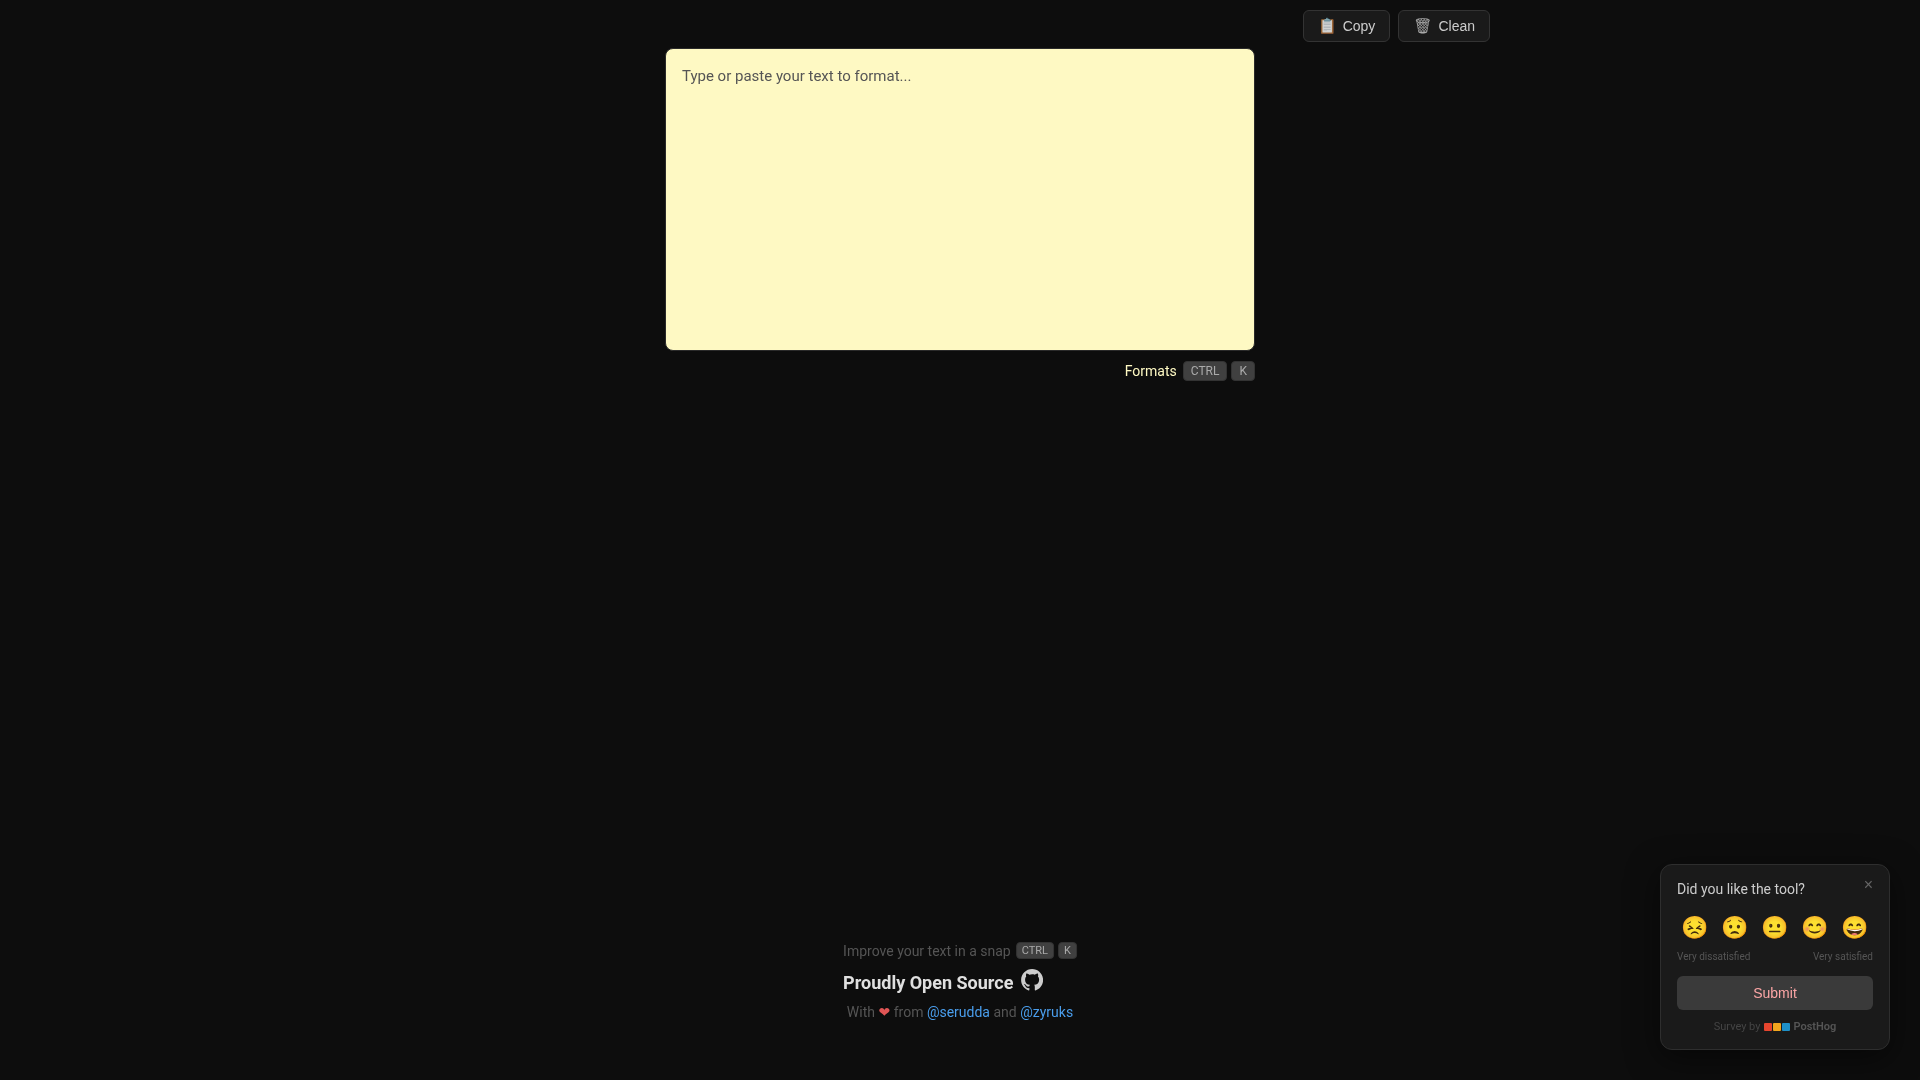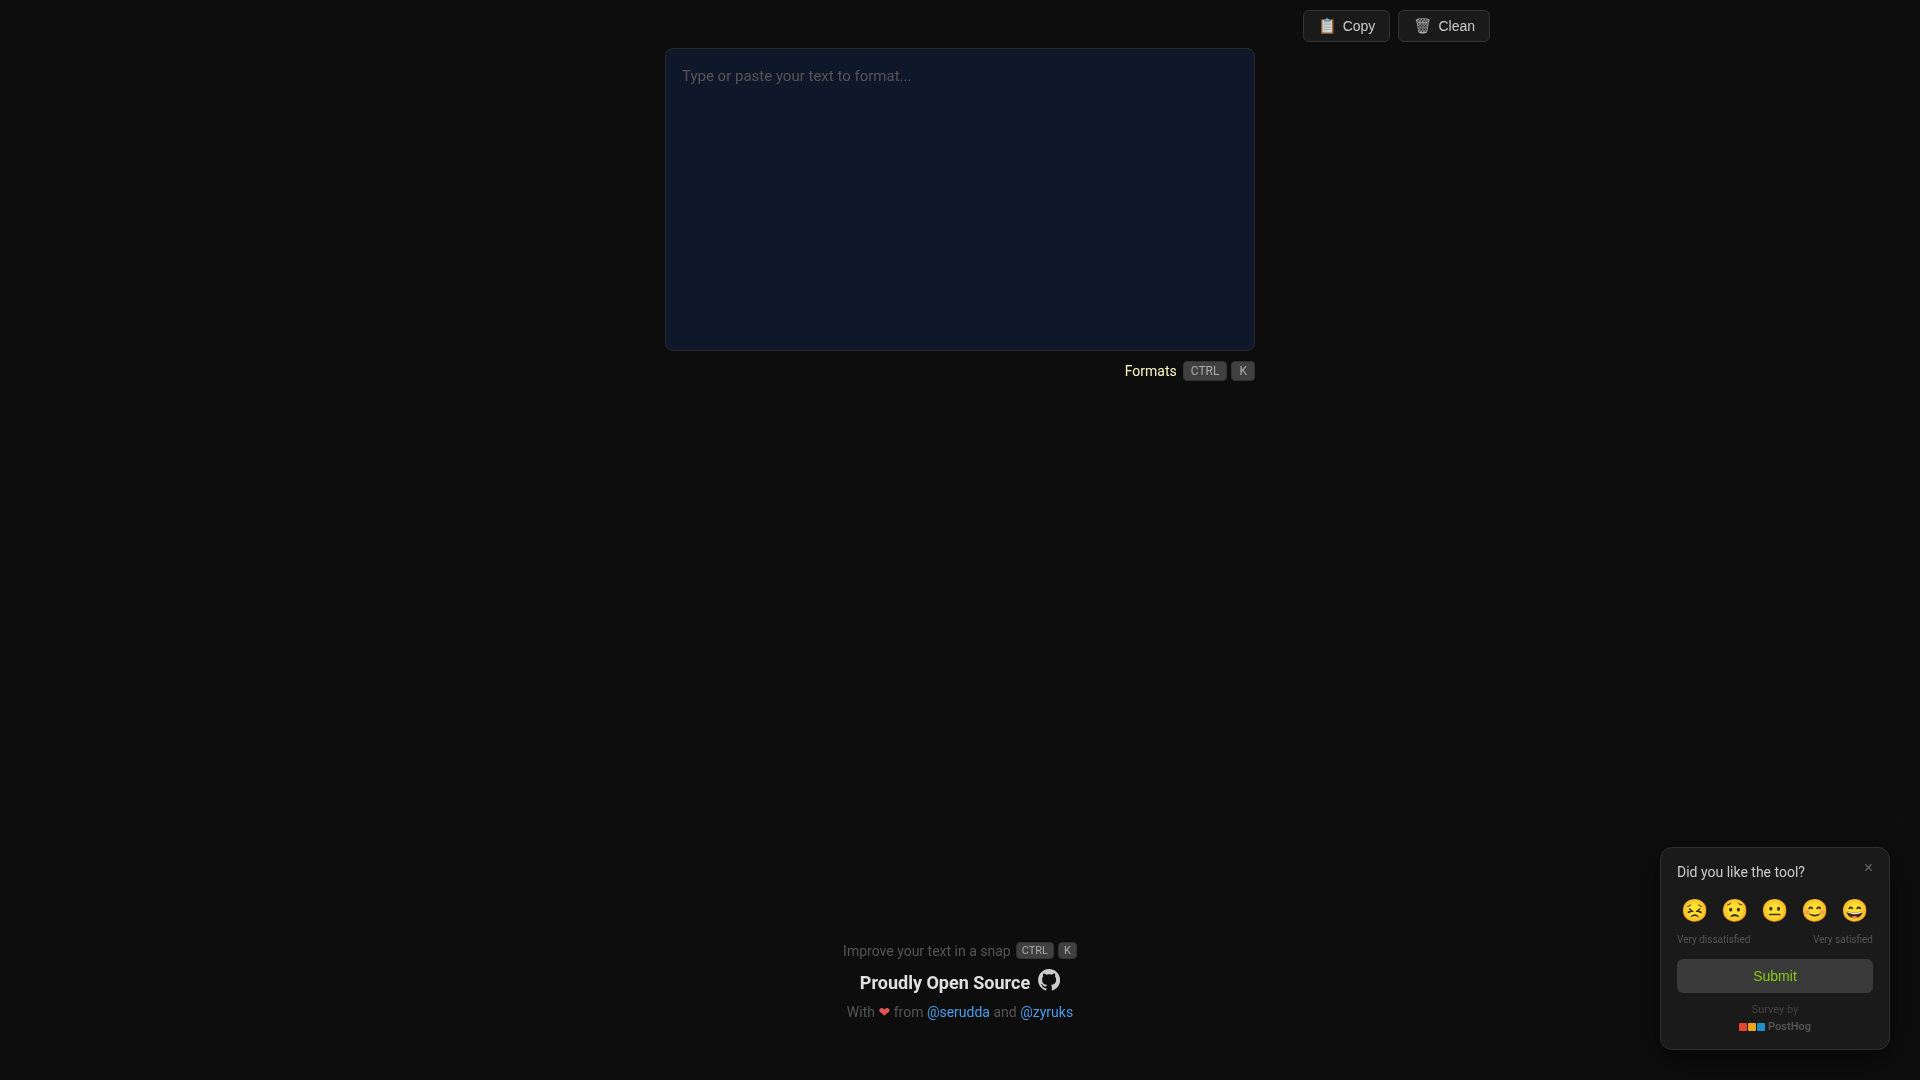--- a/index.html
+++ b/index.html
@@ -46,21 +46,21 @@
     
     .main-container {
       position: absolute;
       top: 48px;
       left: 50%;
       transform: translateX(-50%);
       width: 590px;
     }
 
     .text-area-wrapper {
-      background: #0f172a;
+      background: #fef9c3;
       border: 1px solid #2a2a2a;
       border-radius: 8px;
       padding: 16px;
       width: 100%;
     }
 
     .text-input {
       width: 100%;
       height: 265px;
       background: transparent;
@@ -132,21 +132,20 @@
       padding: 1px 5px;
     }
 
     .footer-oss {
       font-size: 18px;
       font-weight: 700;
       color: #e0e0e0;
       display: flex;
       align-items: center;
       gap: 8px;
-      justify-content: center;
       margin-bottom: 8px;
     }
 
     .github-icon {
       font-size: 20px;
     }
 
     .footer-credits {
       font-size: 14px;
       color: #555;
@@ -219,37 +218,36 @@
     .survey-label-text {
       font-size: 10px;
       color: #555;
     }
 
     .survey-submit {
       width: 100%;
       background: #3a3a3a;
       border: none;
       border-radius: 6px;
-      color: #84cc16;
+      color: #fca5a5;
       padding: 9px;
       font-size: 14px;
       cursor: pointer;
       transition: background 0.15s;
     }
 
     .survey-powered {
       text-align: center;
       font-size: 11px;
       color: #444;
       margin-top: 10px;
       display: flex;
       align-items: center;
       justify-content: center;
       gap: 4px;
-      flex-direction: column;
     }
 
     .posthog-logo {
       display: inline-flex;
       align-items: center;
       gap: 3px;
       font-weight: 600;
       color: #555;
       font-size: 11px;
       justify-content: space-between;

